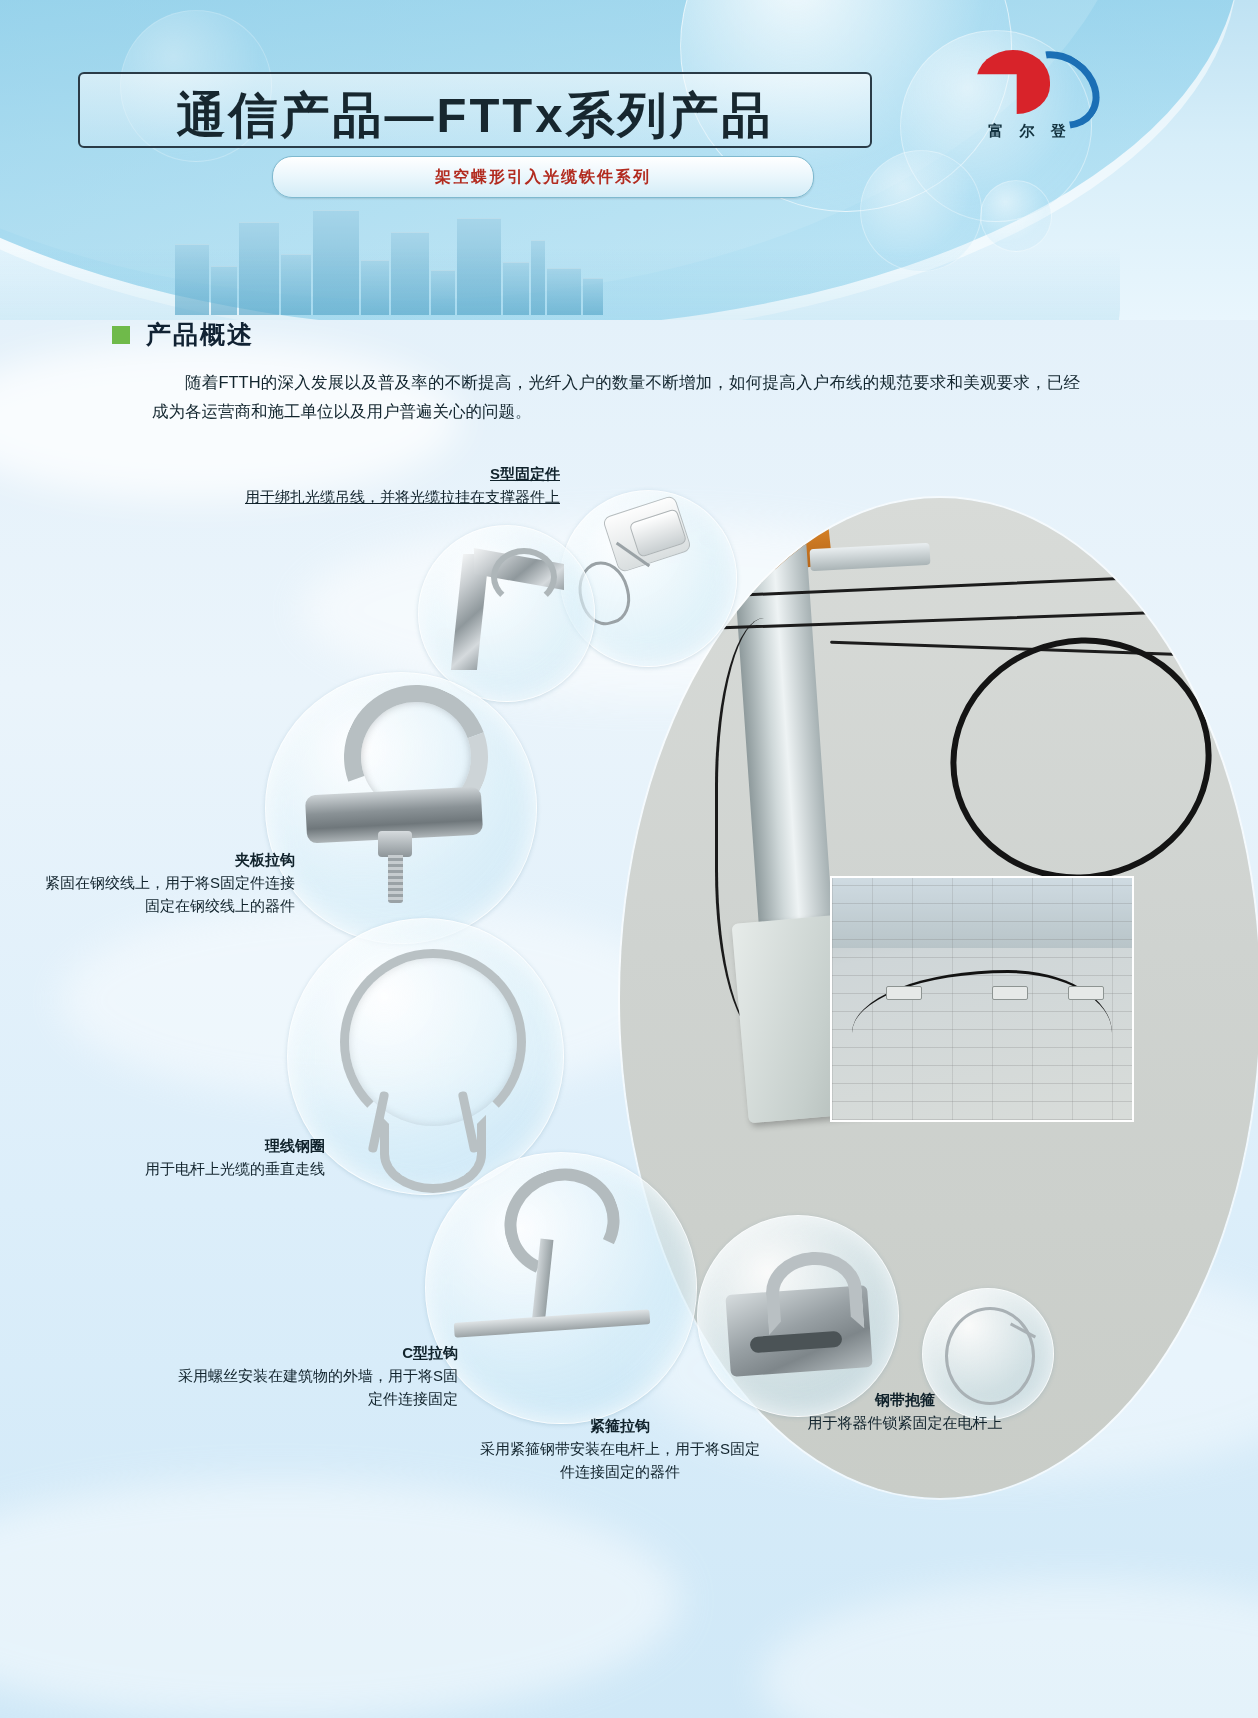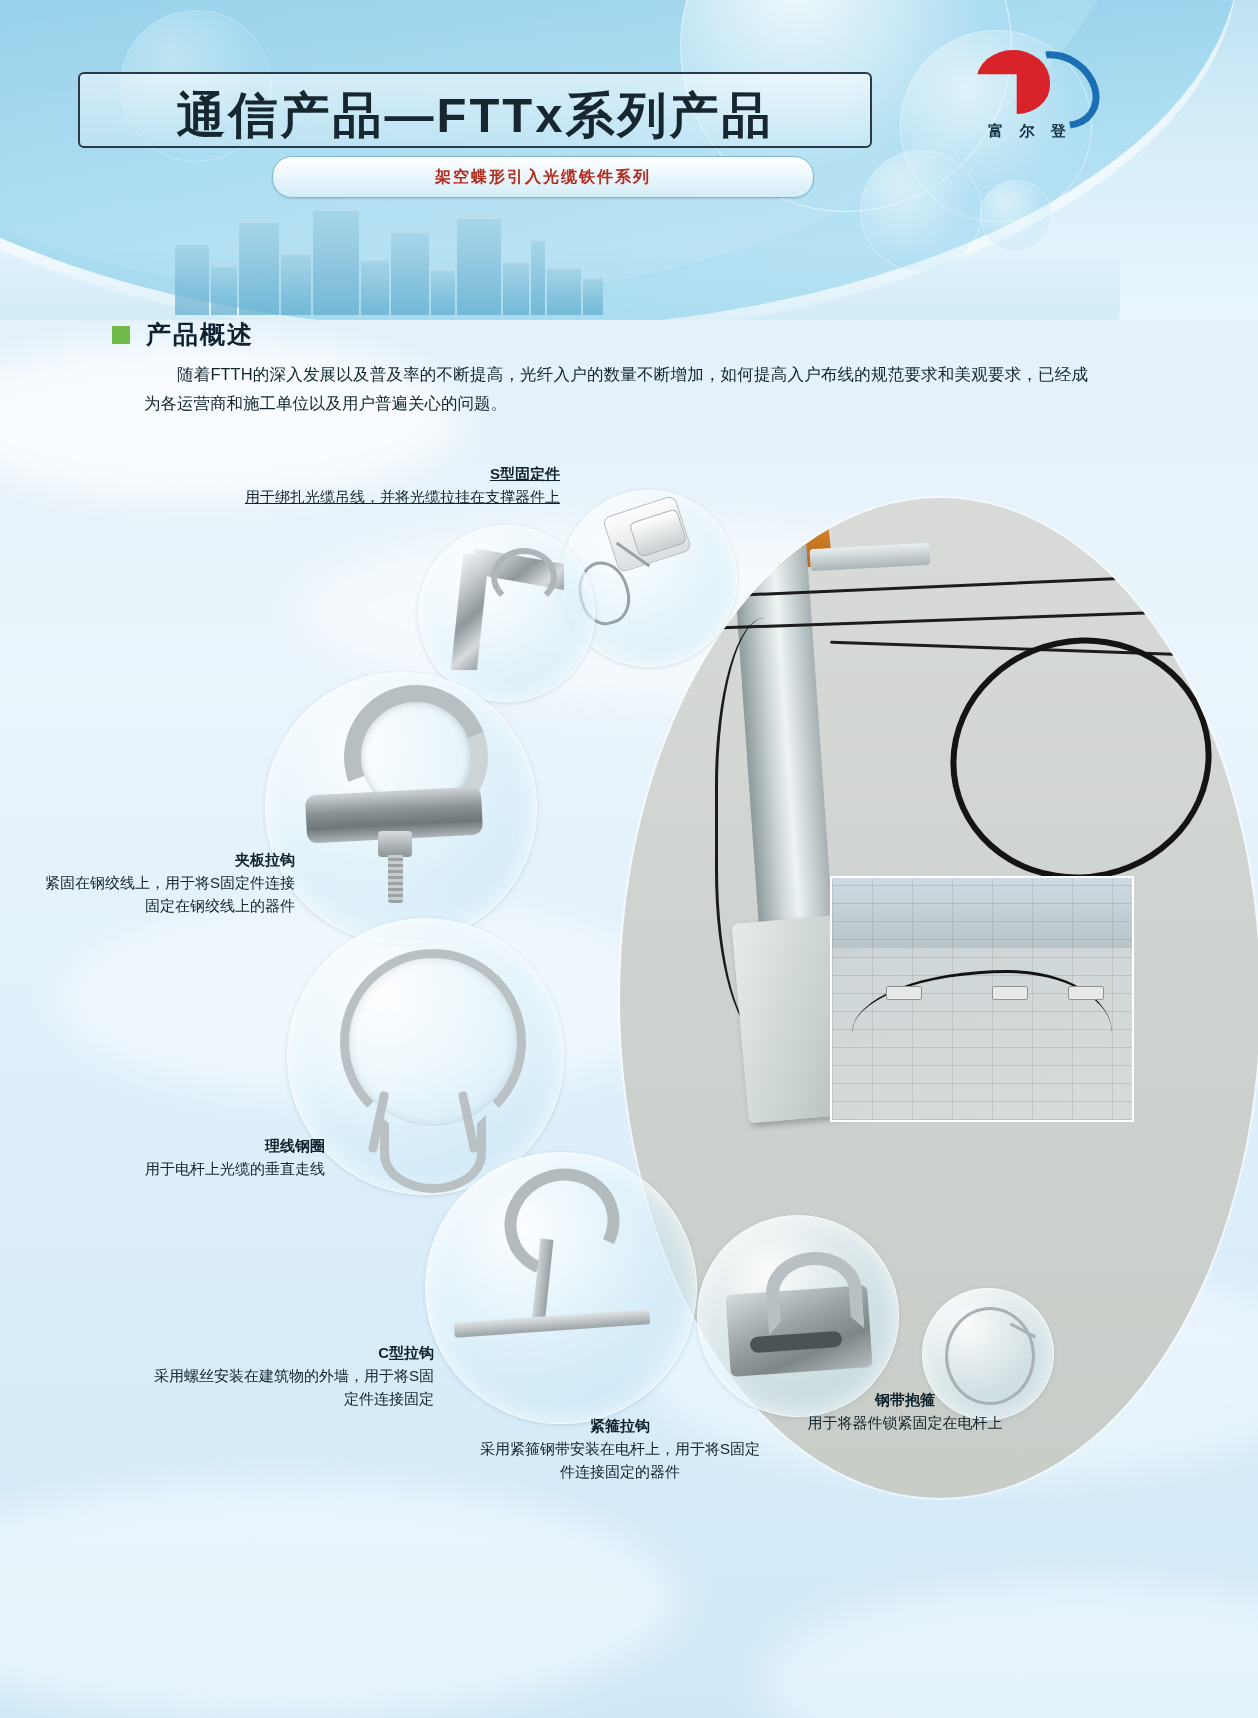--- a/index.html
+++ b/index.html
@@ -196,21 +196,21 @@
   
   .body-text {
     position: absolute;
     left: 144px; top: 360px;
     width: 944px;
     font-size: 16.5px;
     line-height: 29px;
     color: #12252e;
     text-align: justify;
   }
-  .body-text p { margin: 0; text-indent: 2em; }
+  .body-text p { margin: 8px; text-indent: 2em; }
 
   
   .photo-circle {
     position: absolute;
     left: 620px; top: 498px;
     width: 640px; height: 1000px;
     border-radius: 50%;
     overflow: hidden;
     box-shadow: 0 0 0 2px rgba(255,255,255,0.6);
   }
@@ -523,21 +523,21 @@
     display: block;
     font-weight: bold;
   }
   .cap.right { text-align: right; }
   .cap.center { text-align: center; }
 
   .cap-s      { left: 160px; top: 462px; width: 400px; text-decoration: underline; }
   .cap-hook1  { left: 60px;  top: 565px; width: 330px; }
   .cap-hook2  { left: 45px;  top: 848px; width: 250px; }
   .cap-ring   { left: 80px;  top: 1134px; width: 245px; }
-  .cap-chook  { left: 144px; top: 1341px; width: 290px; }
+  .cap-chook  { left: 168px; top: 1341px; width: 290px; }
   .cap-tight  { left: 480px; top: 1370px; width: 280px; margin-top: 44px; }
   .cap-band   { left: 790px; top: 1388px; width: 230px; }
 </style>
 </head>
 <body>
 
 <div class="page">
 
   <div class="cloud c1"></div>
   <div class="cloud c2"></div>

